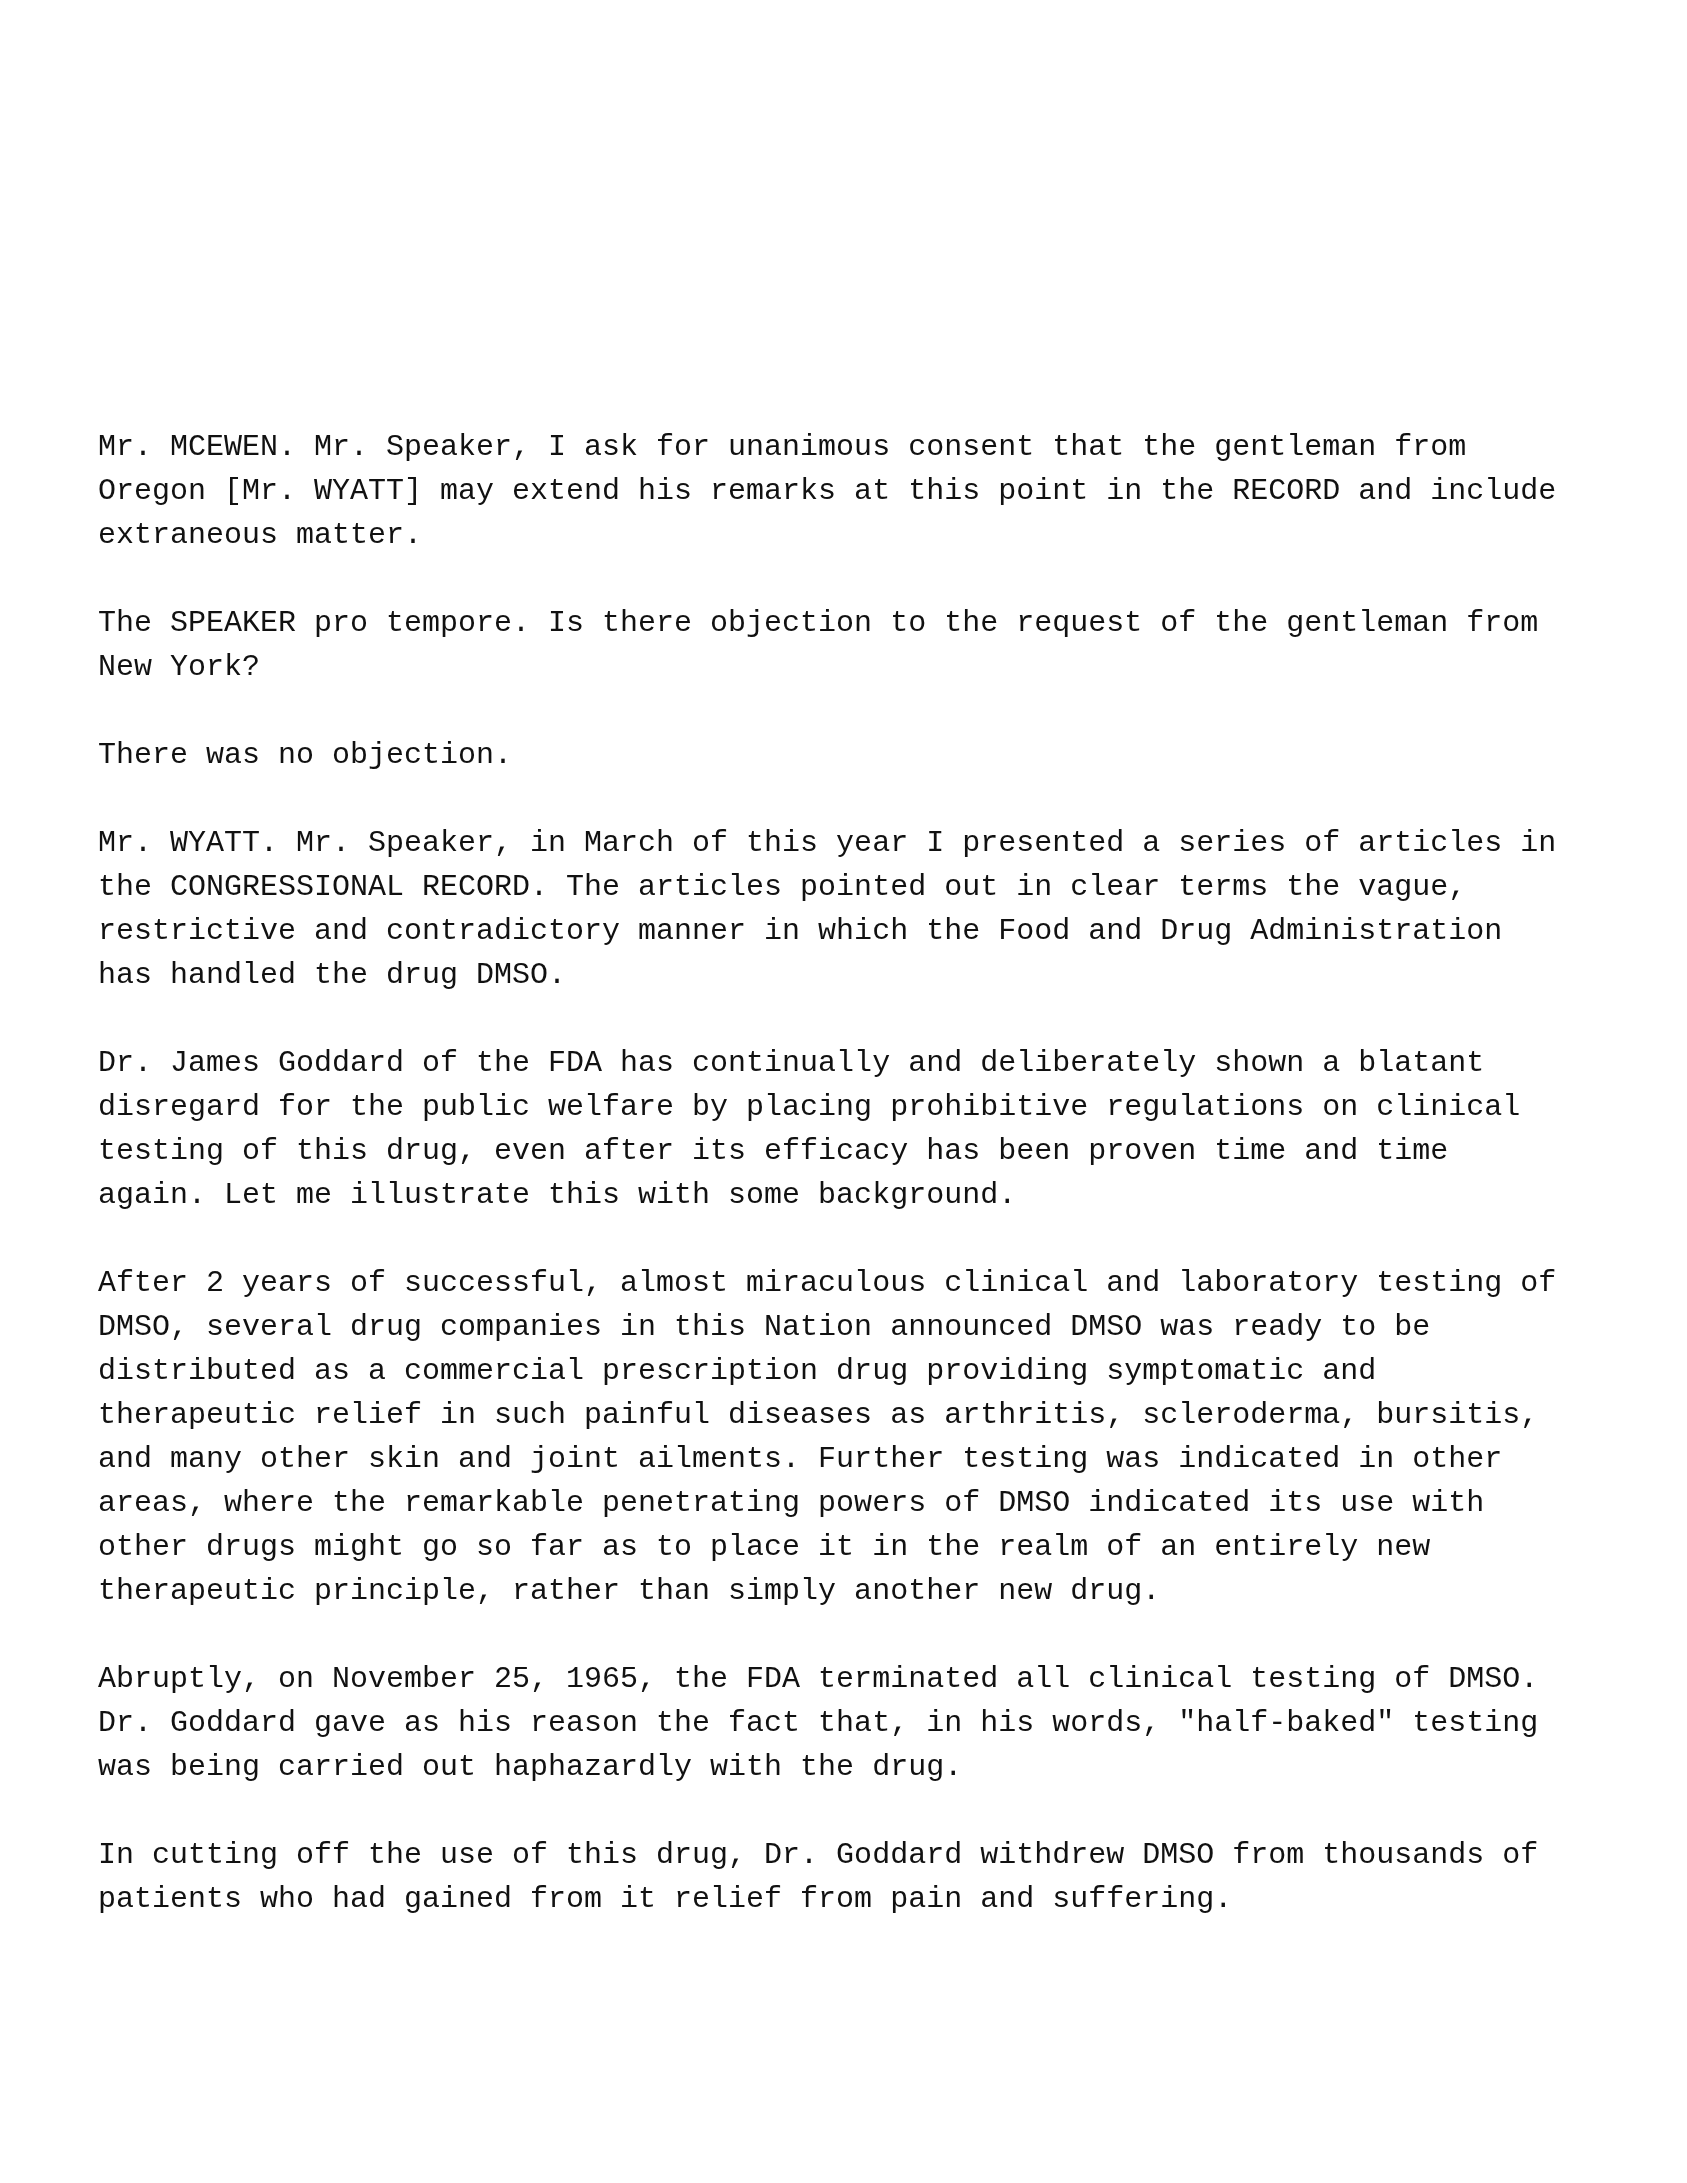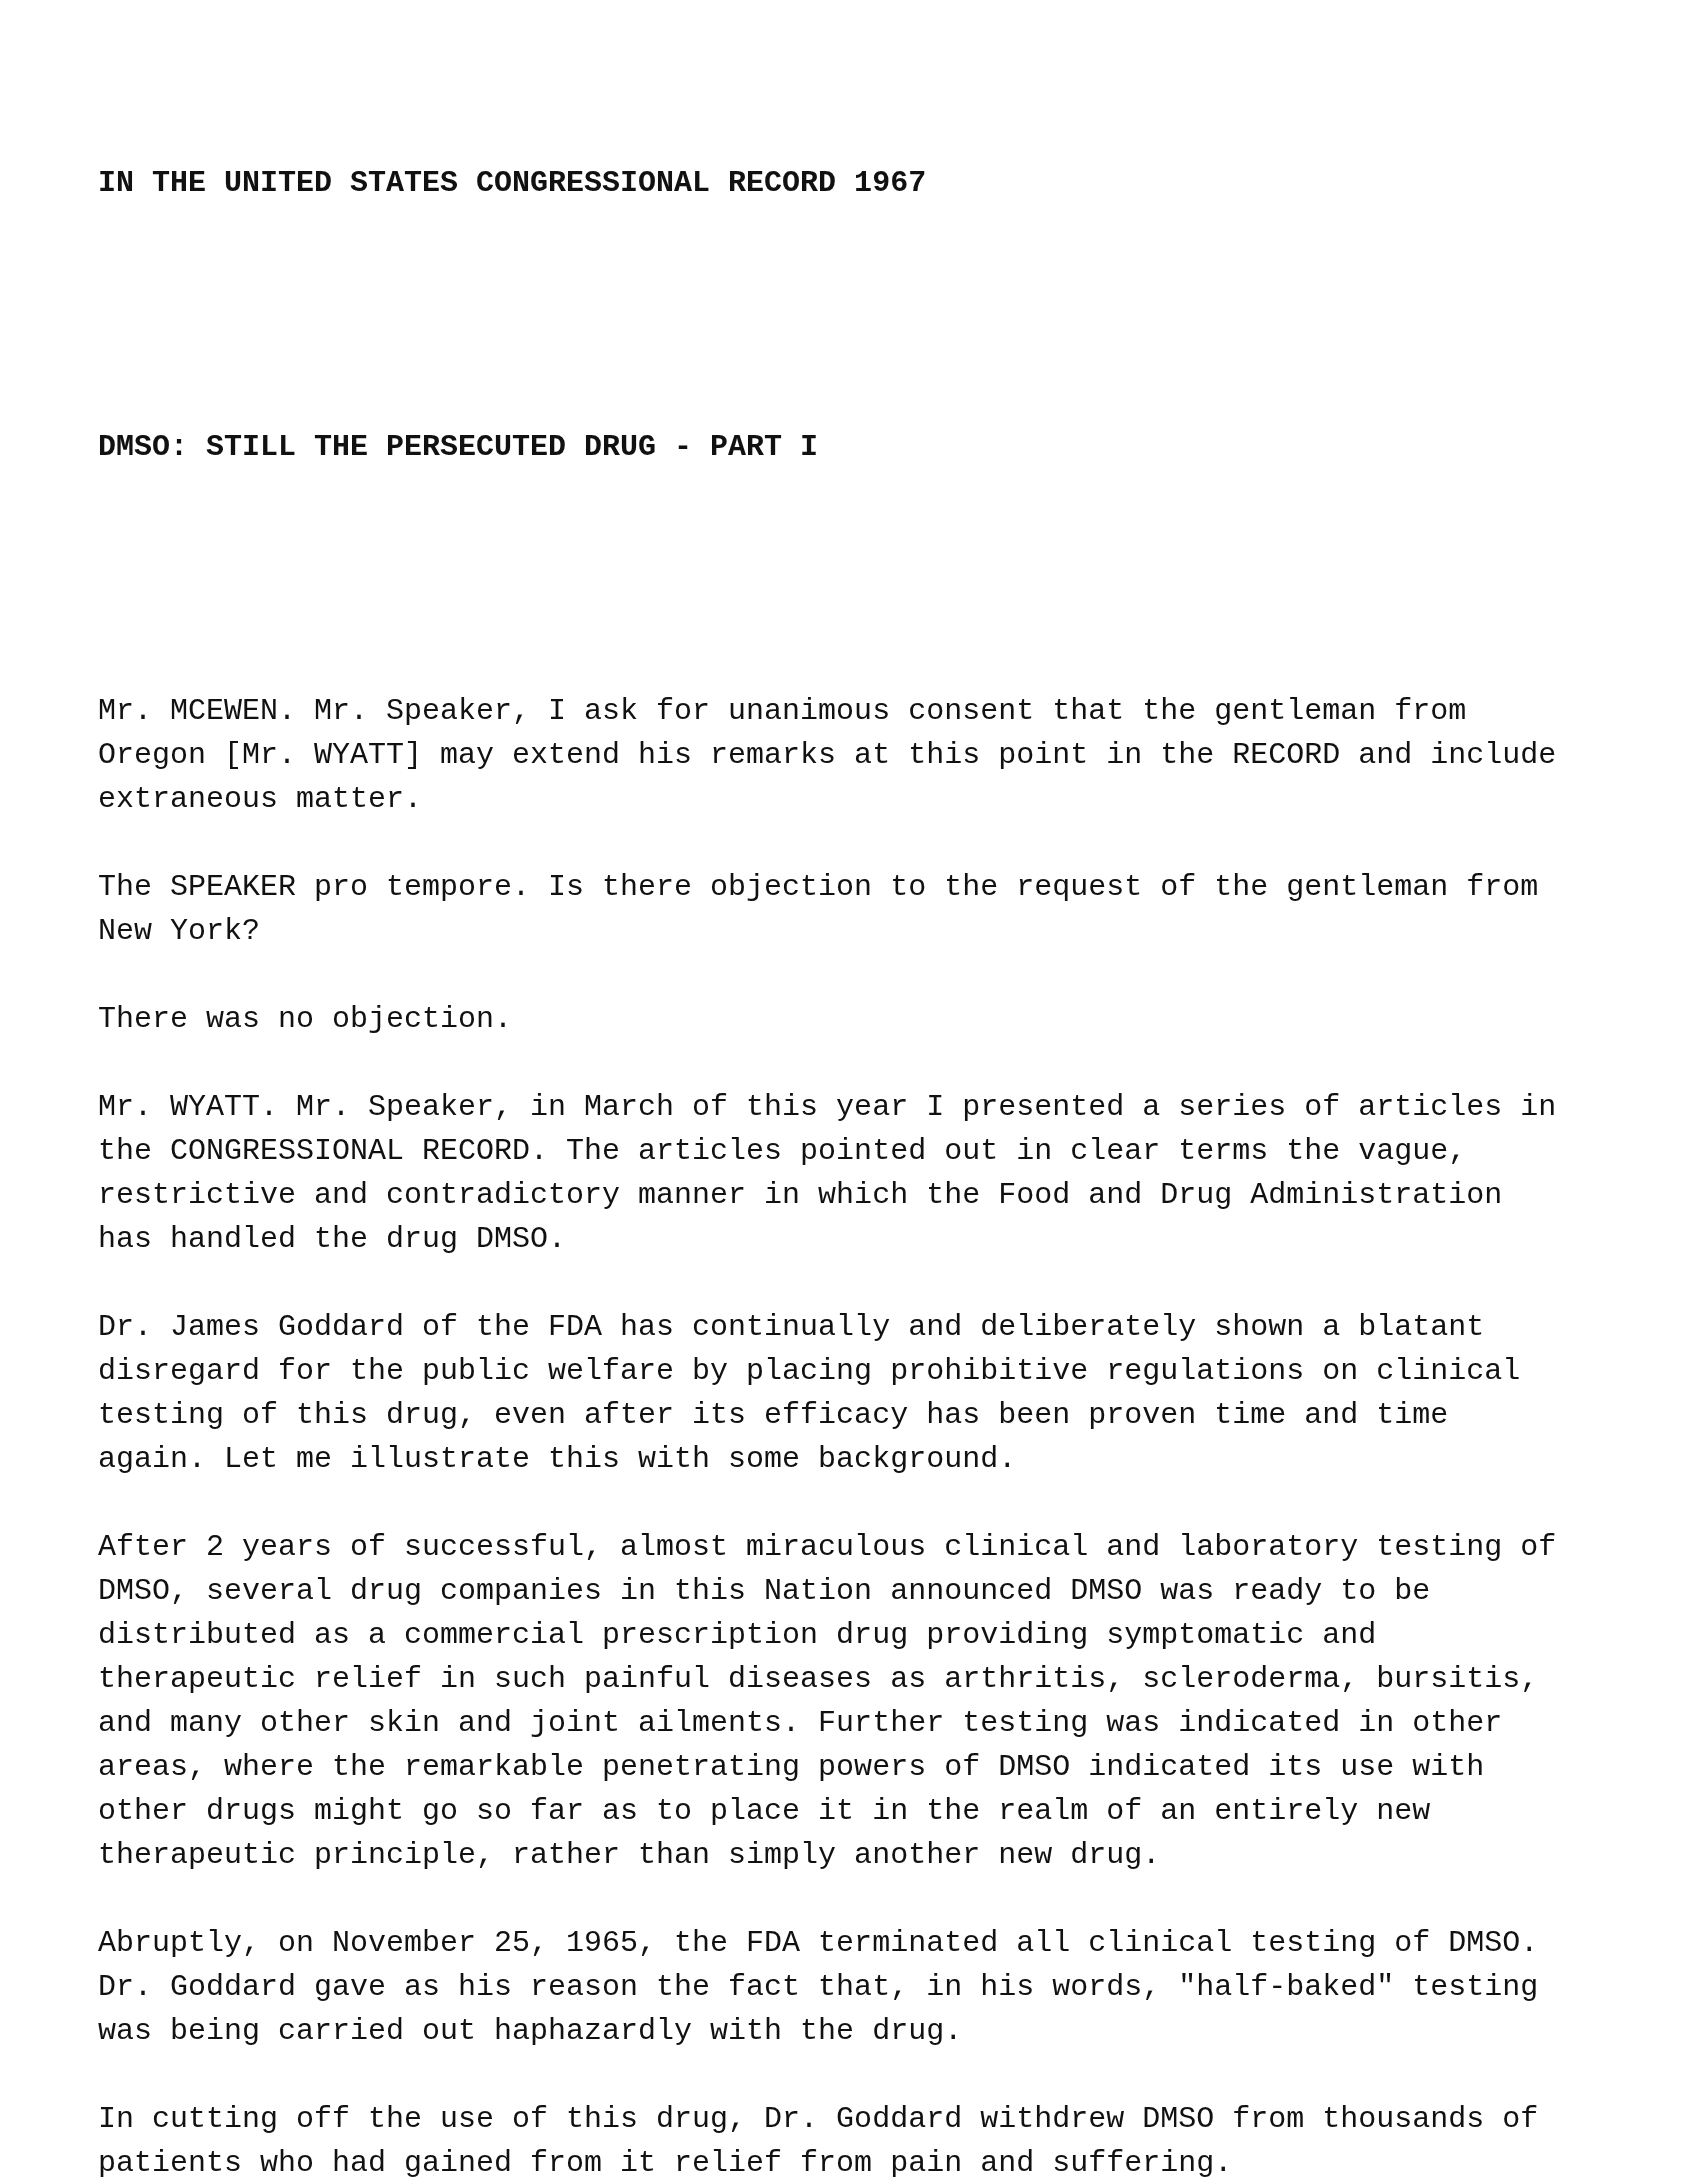--- a/index.html
+++ b/index.html
@@ -11,19 +11,17 @@
     white-space: pre;
   }
   .line { display: block; height: 44px; }
   .blank { display: block; height: 44px; }
   .bold { font-weight: bold; }
 </style>
 </head>
 <body>
 
 <div class="page">
-  <span class="line bold">IN THE UNITED STATES CONGRESSIONAL RECORD 1967</span>
   <span class="blank"></span>
-  <span class="line bold">DMSO: STILL THE PERSECUTED DRUG - PART I</span>
   <span class="blank"></span>
   <div id="body-paragraphs"><div><span class="line">Mr. MCEWEN. Mr. Speaker, I ask for unanimous consent that the gentleman from</span><span class="line">Oregon [Mr. WYATT] may extend his remarks at this point in the RECORD and include</span><span class="line">extraneous matter.</span></div><span class="blank"></span><div><span class="line">The SPEAKER pro tempore. Is there objection to the request of the gentleman from</span><span class="line">New York?</span></div><span class="blank"></span><div><span class="line">There was no objection.</span></div><span class="blank"></span><div><span class="line">Mr. WYATT. Mr. Speaker, in March of this year I presented a series of articles in</span><span class="line">the CONGRESSIONAL RECORD. The articles pointed out in clear terms the vague,</span><span class="line">restrictive and contradictory manner in which the Food and Drug Administration</span><span class="line">has handled the drug DMSO.</span></div><span class="blank"></span><div><span class="line">Dr. James Goddard of the FDA has continually and deliberately shown a blatant</span><span class="line">disregard for the public welfare by placing prohibitive regulations on clinical</span><span class="line">testing of this drug, even after its efficacy has been proven time and time</span><span class="line">again. Let me illustrate this with some background.</span></div><span class="blank"></span><div><span class="line">After 2 years of successful, almost miraculous clinical and laboratory testing of</span><span class="line">DMSO, several drug companies in this Nation announced DMSO was ready to be</span><span class="line">distributed as a commercial prescription drug providing symptomatic and</span><span class="line">therapeutic relief in such painful diseases as arthritis, scleroderma, bursitis,</span><span class="line">and many other skin and joint ailments. Further testing was indicated in other</span><span class="line">areas, where the remarkable penetrating powers of DMSO indicated its use with</span><span class="line">other drugs might go so far as to place it in the realm of an entirely new</span><span class="line">therapeutic principle, rather than simply another new drug.</span></div><span class="blank"></span><div><span class="line">Abruptly, on November 25, 1965, the FDA terminated all clinical testing of DMSO.</span><span class="line">Dr. Goddard gave as his reason the fact that, in his words, "half-baked" testing</span><span class="line">was being carried out haphazardly with the drug.</span></div><span class="blank"></span><div><span class="line">In cutting off the use of this drug, Dr. Goddard withdrew DMSO from thousands of</span><span class="line">patients who had gained from it relief from pain and suffering.</span></div></div>
 </div>
 
 
 </body></html>

